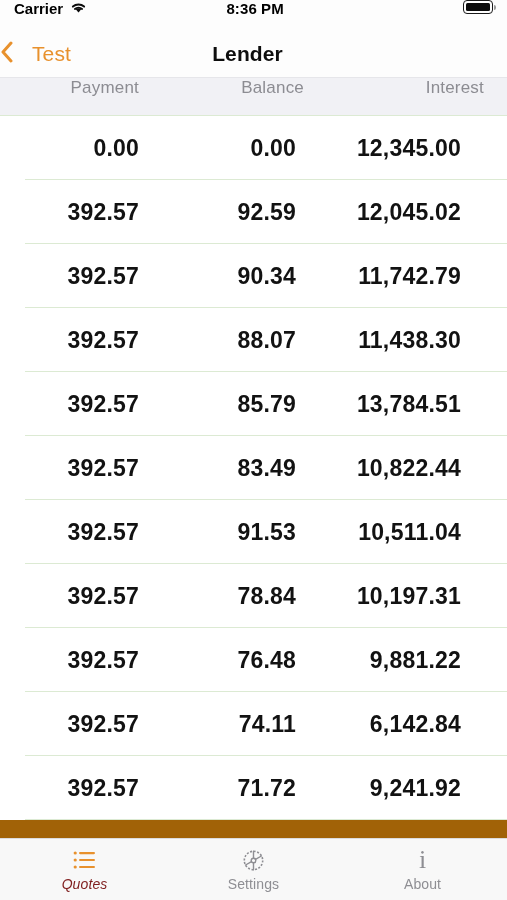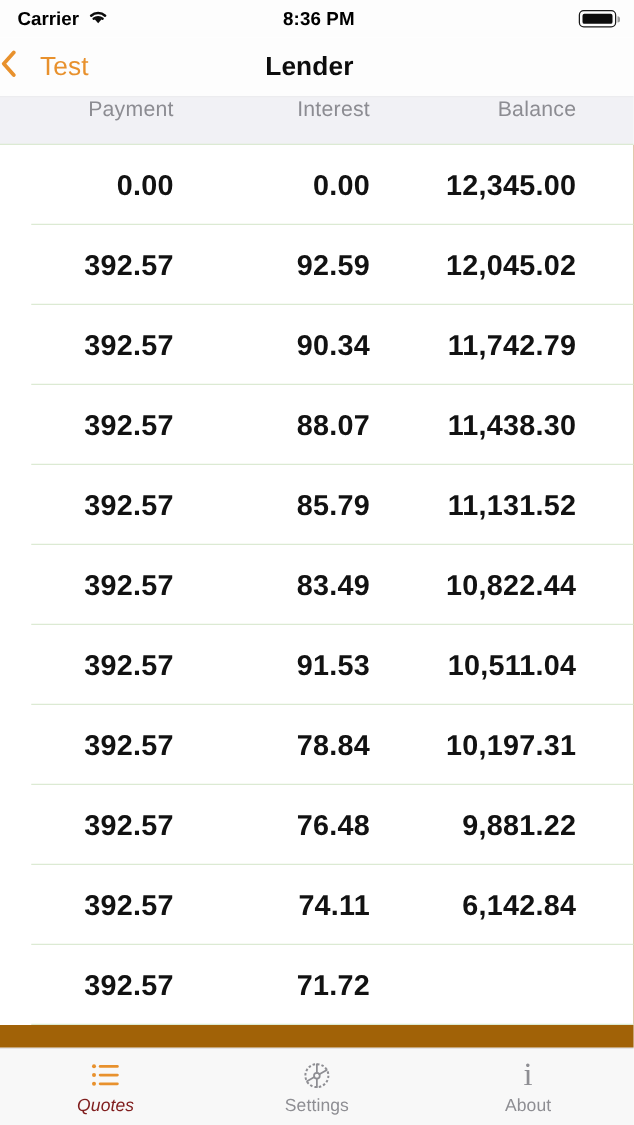--- a/index.html
+++ b/index.html
@@ -9,21 +9,21 @@
     font-family:"Liberation Sans", sans-serif;
     -webkit-font-smoothing:antialiased;
     overflow:hidden;
   }
   .phone { position:relative; width:507px; height:900px; display:flex; flex-direction:column; background:#ffffff; }
 
   
   .status-bar {
     height:30px; flex:0 0 30px;
     background:#fdfdfd;
-    display:flex; align-items:center;
+    display:flex; align-items:flex-start;
     padding:0 14px;
     font-size:15px; font-weight:bold; color:#000;
   }
   .sb-left { display:flex; align-items:center; gap:7px; }
   .sb-center { flex:1; text-align:center; font-size:15px; font-weight:bold; letter-spacing:.1px; }
   .sb-right { display:flex; align-items:center; justify-content:flex-end; min-width:70px; }
   .wifi-icon { display:block; }
   .battery {
     width:30px; height:14px; border:1.6px solid #1a1a1a; border-radius:4px;
     position:relative; display:flex; align-items:center; padding:1.6px;
@@ -134,22 +134,22 @@
           <path d="M11 2 L3 11 L11 20" stroke="#E8912D" stroke-width="3" fill="none" stroke-linecap="round" stroke-linejoin="round"></path>
         </svg>
       </span>
       <span class="back-label">Test</span>
     </div>
     <div class="nav-title">Lender</div>
   </div>
 
   <div class="table-head">
     <div class="cell head c-payment">Payment</div>
+    <div class="cell head c-balance">Balance</div>
     <div class="cell head c-interest">Interest</div>
-    <div class="cell head c-balance">Balance</div>
   </div>
 
   <div class="table-body" id="table-body">
       <div class="row">
         <div class="cell c-payment">0.00</div>
         <div class="cell c-interest">0.00</div>
         <div class="cell c-balance">12,345.00</div>
       </div>
       <div class="row">
         <div class="cell c-payment">392.57</div>
@@ -162,21 +162,21 @@
         <div class="cell c-balance">11,742.79</div>
       </div>
       <div class="row">
         <div class="cell c-payment">392.57</div>
         <div class="cell c-interest">88.07</div>
         <div class="cell c-balance">11,438.30</div>
       </div>
       <div class="row">
         <div class="cell c-payment">392.57</div>
         <div class="cell c-interest">85.79</div>
-        <div class="cell c-balance">11,131.52</div>
+        <div class="cell c-balance">13,784.51</div>
       </div>
       <div class="row">
         <div class="cell c-payment">392.57</div>
         <div class="cell c-interest">83.49</div>
         <div class="cell c-balance">10,822.44</div>
       </div>
       <div class="row">
         <div class="cell c-payment">392.57</div>
         <div class="cell c-interest">91.53</div>
         <div class="cell c-balance">10,511.04</div>
@@ -192,20 +192,21 @@
         <div class="cell c-balance">9,881.22</div>
       </div>
       <div class="row">
         <div class="cell c-payment">392.57</div>
         <div class="cell c-interest">74.11</div>
         <div class="cell c-balance">6,142.84</div>
       </div>
       <div class="row">
         <div class="cell c-payment">392.57</div>
         <div class="cell c-interest">71.72</div>
+        <div class="cell c-balance">9,241.92</div>
       </div>
     </div>
 
   <div class="tab-bar" id="tab-bar">
       <div class="tab active">
         <span class="tab-icon">
           <svg width="24" height="20" viewBox="0 0 24 20">
             <circle cx="2.2" cy="3" r="1.6" fill="#E8912D"></circle>
             <rect x="6" y="2" width="16" height="2.2" rx="1.1" fill="#E8912D"></rect>
             <circle cx="2.2" cy="10" r="1.6" fill="#E8912D"></circle>

